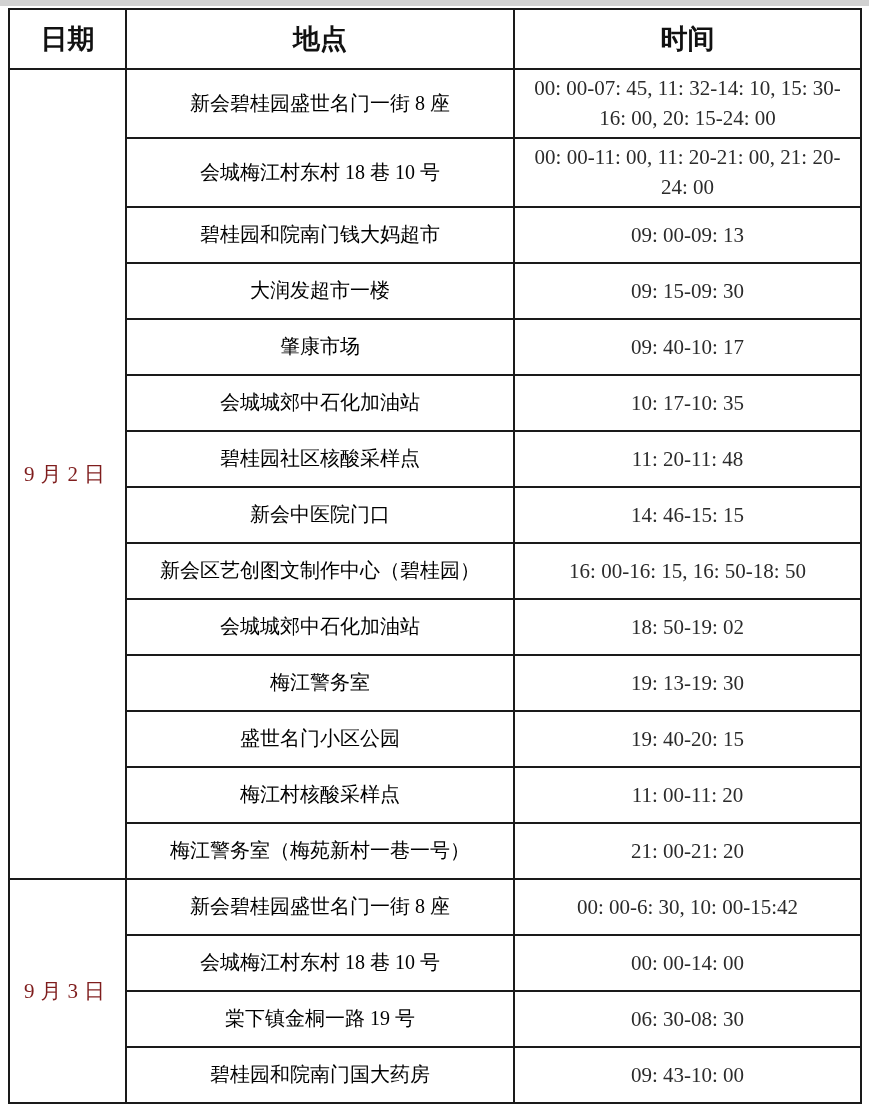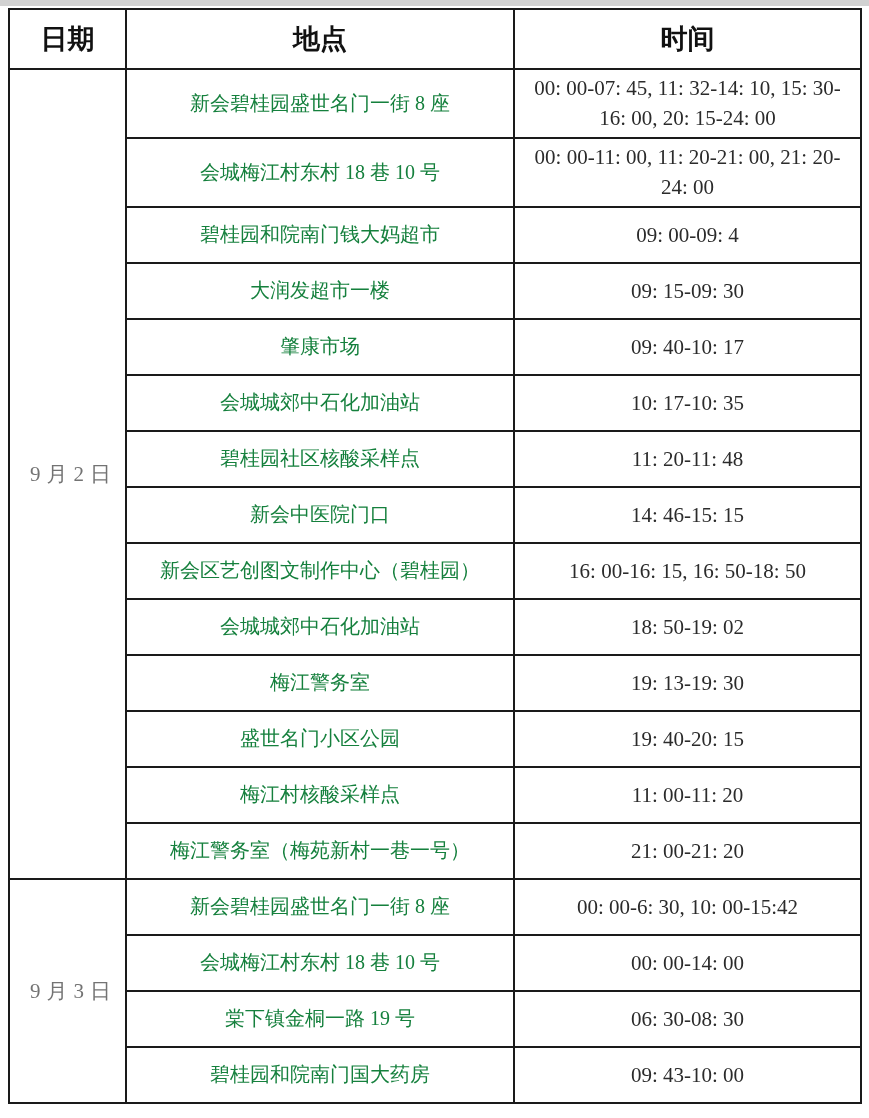--- a/index.html
+++ b/index.html
@@ -41,25 +41,24 @@
     color: #111111;
   }
   td {
     font-size: 20px;
     height: 48px;
     line-height: 1.45;
   }
   td.date-cell {
     font-size: 21px;
     letter-spacing: 6px;
-    color: #737373;
-    text-align: right;
+    color: #7f1d1d;
   }
   td.loc-cell {
-    color: #15803d;
+    color: #000000;
   }
   td.time-cell {
     font-size: 21px;
     color: #2b2b2b;
     margin-left: 20px;
   }
 </style>
 </head>
 <body>
 
@@ -83,21 +82,21 @@
       <td class="date-cell" rowspan="14">9月2日</td>
       <td class="loc-cell">新会碧桂园盛世名门一街 8 座</td>
       <td class="time-cell">00: 00-07: 45, 11: 32-14: 10, 15: 30-16: 00, 20: 15-24: 00</td>
     </tr>
     <tr>
       <td class="loc-cell">会城梅江村东村 18 巷 10 号</td>
       <td class="time-cell">00: 00-11: 00, 11: 20-21: 00, 21: 20-24: 00</td>
     </tr>
     <tr>
       <td class="loc-cell">碧桂园和院南门钱大妈超市</td>
-      <td class="time-cell">09: 00-09: 4</td>
+      <td class="time-cell">09: 00-09: 13</td>
     </tr>
     <tr>
       <td class="loc-cell">大润发超市一楼</td>
       <td class="time-cell">09: 15-09: 30</td>
     </tr>
     <tr>
       <td class="loc-cell">肇康市场</td>
       <td class="time-cell">09: 40-10: 17</td>
     </tr>
     <tr>

